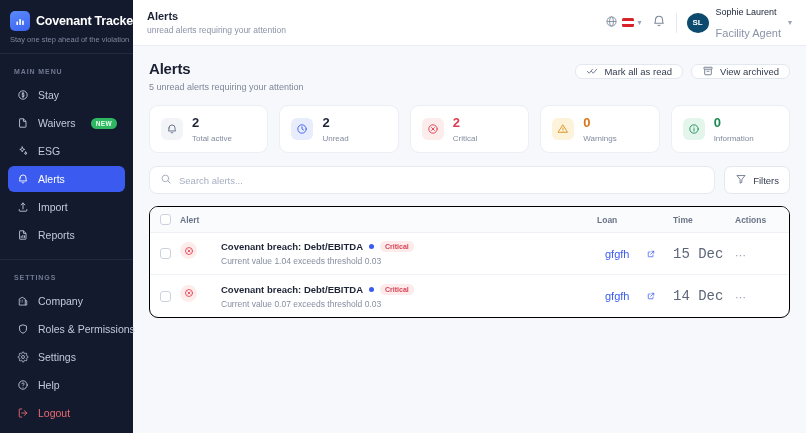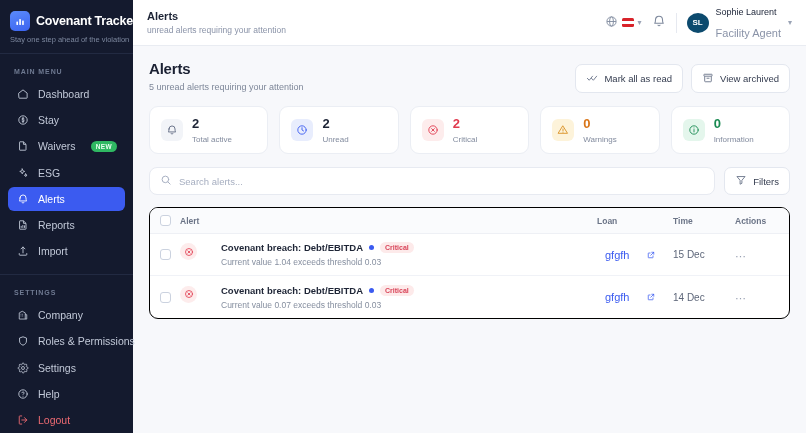--- a/index.html
+++ b/index.html
@@ -88,21 +88,21 @@
 
   .content { padding: 14px 16px 0 16px; flex: 1; overflow: hidden; }
 
   .page-head { display: flex; align-items: flex-start; }
   .page-title { font-size: 15px; font-weight: bold; color: #1b2133; letter-spacing: -0.2px; }
   .page-sub { font-size: 9px; color: #7e8799; margin-top: 5px; }
   .page-actions { margin-left: auto; display: flex; gap: 8px; padding-top: 4px; }
   .btn {
     display: flex; align-items: center; gap: 6px;
     background: #ffffff; border: 1px solid #e3e7ef; border-radius: 7px;
-    height: 29px; padding: 0 10px; font-size: 9.5px; color: #343c4f; cursor: pointer;
+    height: 15px; padding: 0 10px; font-size: 9.5px; color: #343c4f; cursor: pointer;
     white-space: nowrap;
   }
 
   .stats { display: flex; gap: 11px; margin-top: 13px; }
   .stat {
     flex: 1; background: #fff; border: 1px solid #ebeef4; border-radius: 9px;
     height: 48px; display: flex; align-items: center; gap: 9px; padding: 0 11px;
   }
   .stat-ico { width: 22px; height: 22px; border-radius: 6px; display:flex; align-items:center; justify-content:center; flex:0 0 22px;}
   .stat-num { font-size: 13px; font-weight: bold; line-height: 1; }
@@ -150,21 +150,21 @@
   }
   .alert-title-row { display: flex; align-items: center; gap: 6px; }
   .alert-title { font-size: 9.5px; font-weight: bold; color: #1e2536; }
   .dot-unread { width: 5px; height: 5px; border-radius: 50%; background: #3b5bf0; }
   .sev-badge {
     font-size: 7px; font-weight: bold; padding: 2px 5px; border-radius: 8px;
     background: #fdeaea; color: #d9465a;
   }
   .alert-desc { font-size: 8.5px; color: #858e9f; margin-top: 4px; }
   .loan-link { font-size: 11px; color: #3b5bf0; display: flex; align-items: center; gap: 18px; cursor: pointer; margin-left: 8px; }
-  .time-txt { font-size: 10px; color: #5d footer; color:#5d6679; }
+  .time-txt { font-size: 14px; color: #5d footer; color:#5d6679;font-family:Liberation Mono, monospace; }
   .dots { color: #98a0b2; font-size: 11px; letter-spacing: 1px; cursor: pointer; }
 </style>
 </head>
 <body>
 
 <div class="app">
 
   <aside class="sidebar">
     <div class="brand">
       <div class="brand-row">
@@ -175,28 +175,20 @@
             <rect x="10.4" y="6.5" width="2.4" height="6.5" rx="0.6" fill="#ffffff"></rect>
           </svg>
         </span>
         <span class="brand-title">Covenant Tracker</span>
       </div>
       <div class="brand-sub">Stay one step ahead of the violation</div>
     </div>
 
     <div class="nav-section-label">MAIN MENU</div>
 
-    <div class="nav-item">
-      <span class="ico">
-        <svg width="12" height="12" viewBox="0 0 16 16" fill="none" stroke="currentColor" stroke-width="1.2" stroke-linecap="round" stroke-linejoin="round">
-            <path d="M2.5 6.8 8 2.5l5.5 4.3V13a.6.6 0 0 1-.6.6H3.1a.6.6 0 0 1-.6-.6z"></path>
-          </svg>
-      </span>
-      <span class="nav-label">Dashboard</span>
-    </div>
 
     <div class="nav-item">
       <span class="ico">
         <svg width="12" height="12" viewBox="0 0 16 16" fill="none" stroke="currentColor" stroke-width="1.2">
             <circle cx="8" cy="8" r="5.6"></circle>
             <path d="M8 4.6v6.8M9.6 6.3c-.4-.5-1-.7-1.6-.7-.8 0-1.5.4-1.5 1.1 0 1.6 3.1.8 3.1 2.4 0 .8-.7 1.2-1.6 1.2-.7 0-1.3-.3-1.6-.8" stroke-linecap="round"></path>
           </svg>
       </span>
       <span class="nav-label">Stay</span>
     </div>
@@ -223,42 +215,42 @@
     </div>
 
     <div class="nav-item active">
       <span class="ico">
         <svg width="12" height="12" viewBox="0 0 16 16" fill="none" stroke="currentColor" stroke-width="1.2" stroke-linecap="round" stroke-linejoin="round">
             <path d="M4 6.6a4 4 0 0 1 8 0c0 3 .9 4 .9 4H3.1s.9-1 .9-4z"></path>
             <path d="M6.8 12.7a1.3 1.3 0 0 0 2.4 0"></path>
           </svg>
       </span>
       <span class="nav-label">Alerts</span>
+    </div>
+
+    <div class="nav-item">
+      <span class="ico">
+        <svg width="12" height="12" viewBox="0 0 16 16" fill="none" stroke="currentColor" stroke-width="1.2" stroke-linecap="round" stroke-linejoin="round">
+            <path d="M8 10.5V2.8"></path>
+            <path d="M5.4 5.2 8 2.6l2.6 2.6"></path>
+            <path d="M3 11.4v1.4a.8.8 0 0 0 .8.8h8.4a.8.8 0 0 0 .8-.8v-1.4"></path>
+          </svg>
+      </span>
+      <span class="nav-label">Import</span>
     </div>
 
     <div class="nav-item">
       <span class="ico">
         <svg width="12" height="12" viewBox="0 0 16 16" fill="none" stroke="currentColor" stroke-width="1.2" stroke-linejoin="round">
             <path d="M4 2.4h4.6L12 5.8V13a.6.6 0 0 1-.6.6H4a.6.6 0 0 1-.6-.6V3a.6.6 0 0 1 .6-.6z"></path>
             <path d="M8.6 2.5v3.3H12"></path>
             <path d="M5.6 11.3v-1.6M7.8 11.3V8.6M10 11.3v-2.2" stroke-linecap="round"></path>
           </svg>
       </span>
       <span class="nav-label">Reports</span>
-    </div>
-
-    <div class="nav-item">
-      <span class="ico">
-        <svg width="12" height="12" viewBox="0 0 16 16" fill="none" stroke="currentColor" stroke-width="1.2" stroke-linecap="round" stroke-linejoin="round">
-            <path d="M8 10.5V2.8"></path>
-            <path d="M5.4 5.2 8 2.6l2.6 2.6"></path>
-            <path d="M3 11.4v1.4a.8.8 0 0 0 .8.8h8.4a.8.8 0 0 0 .8-.8v-1.4"></path>
-          </svg>
-      </span>
-      <span class="nav-label">Import</span>
     </div>
 
     <div class="nav-divider"></div>
     <div class="nav-section-label">SETTINGS</div>
 
     <div class="nav-item">
       <span class="ico">
         <svg width="12" height="12" viewBox="0 0 16 16" fill="none" stroke="currentColor" stroke-width="1.1" stroke-linejoin="round">
             <path d="M3 13.4V5.2l4-2.2 4 2.2v8.2"></path>
             <path d="M11 7.6h2v5.8H3"></path>

